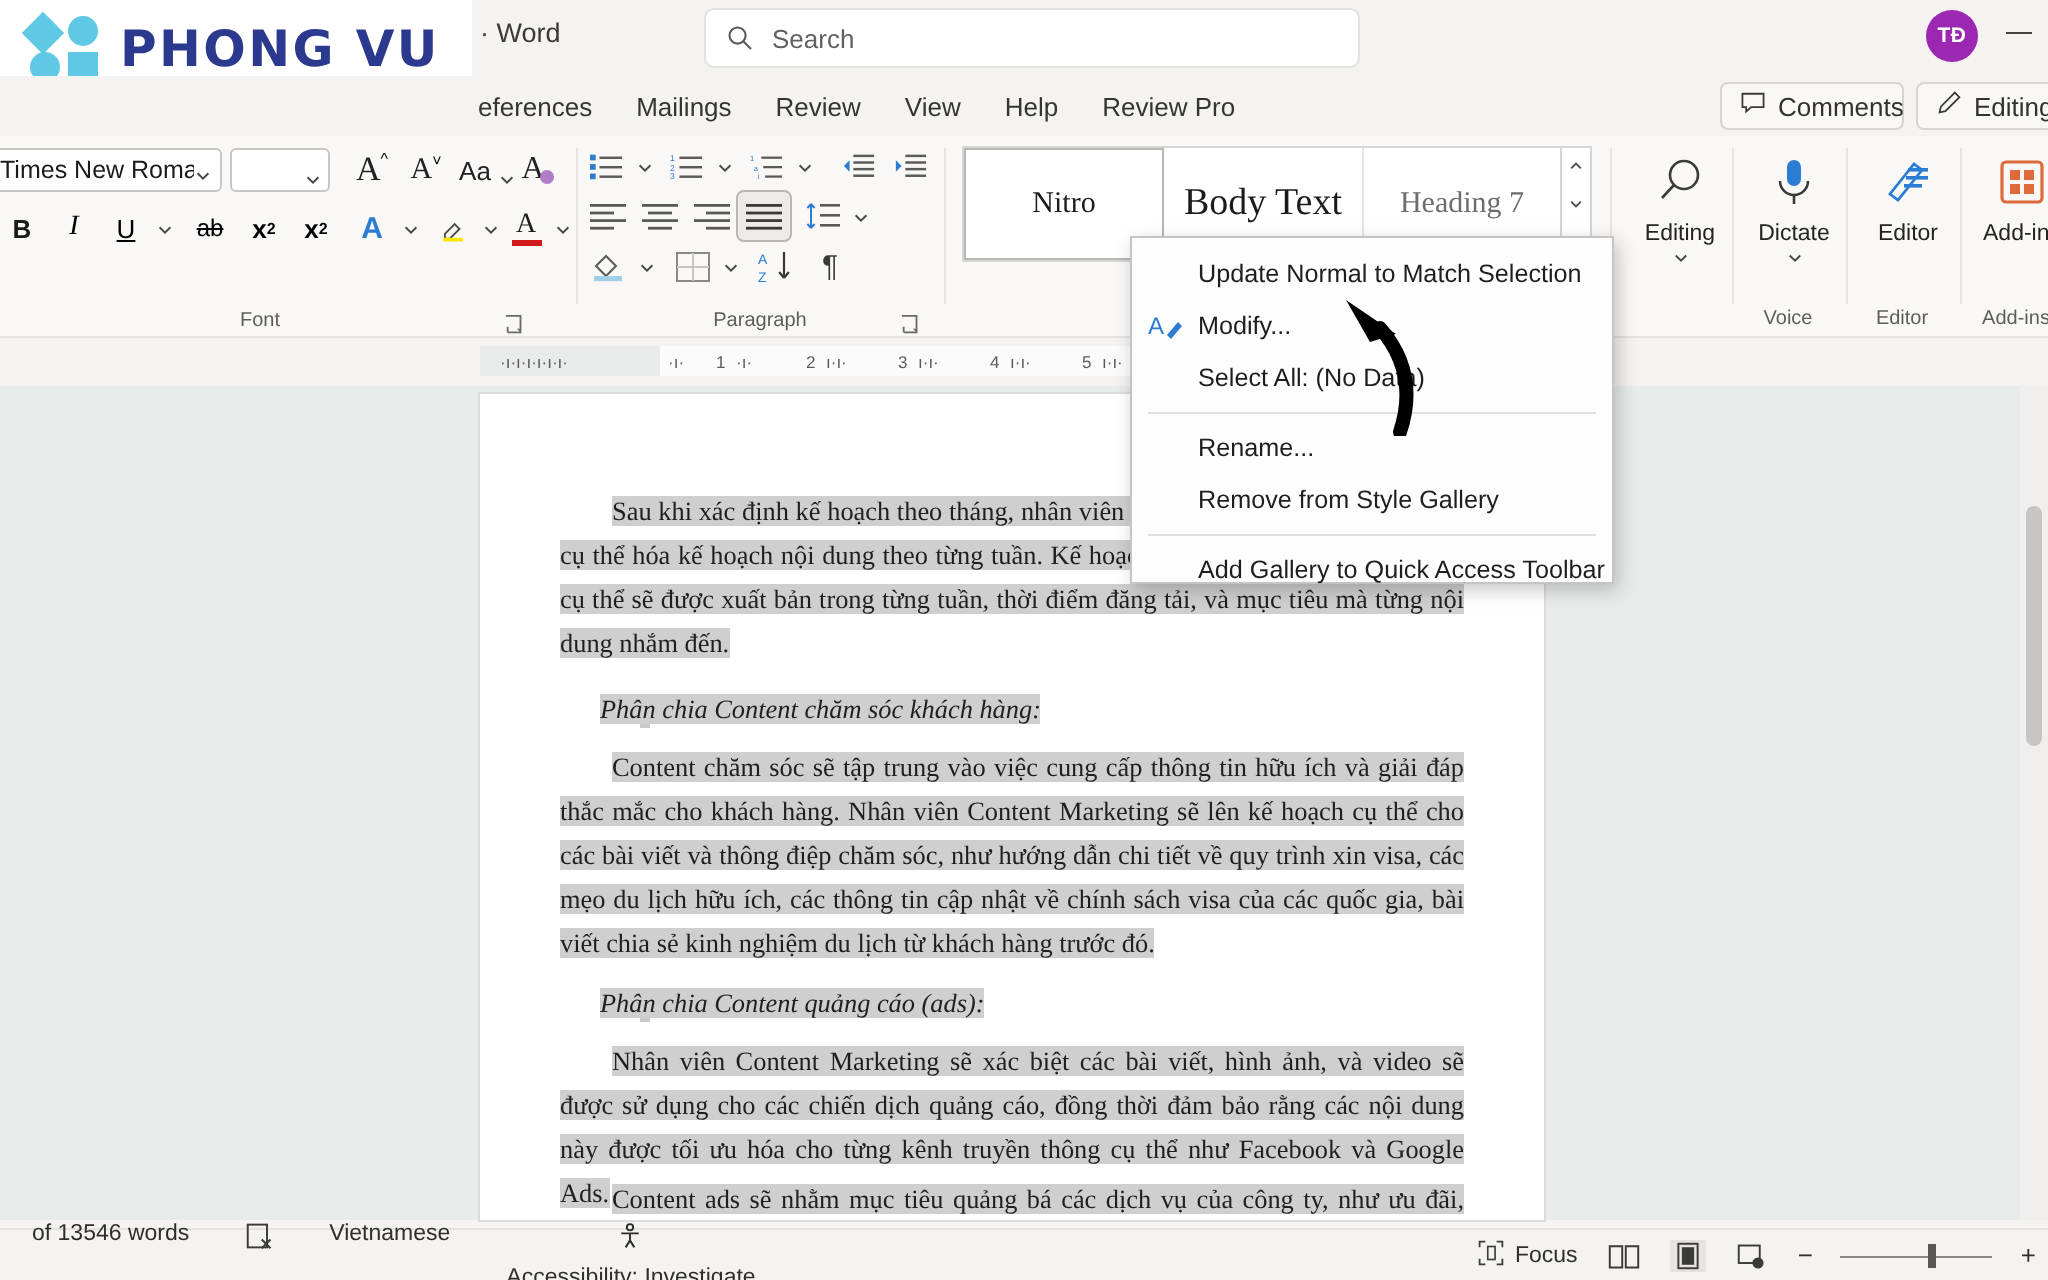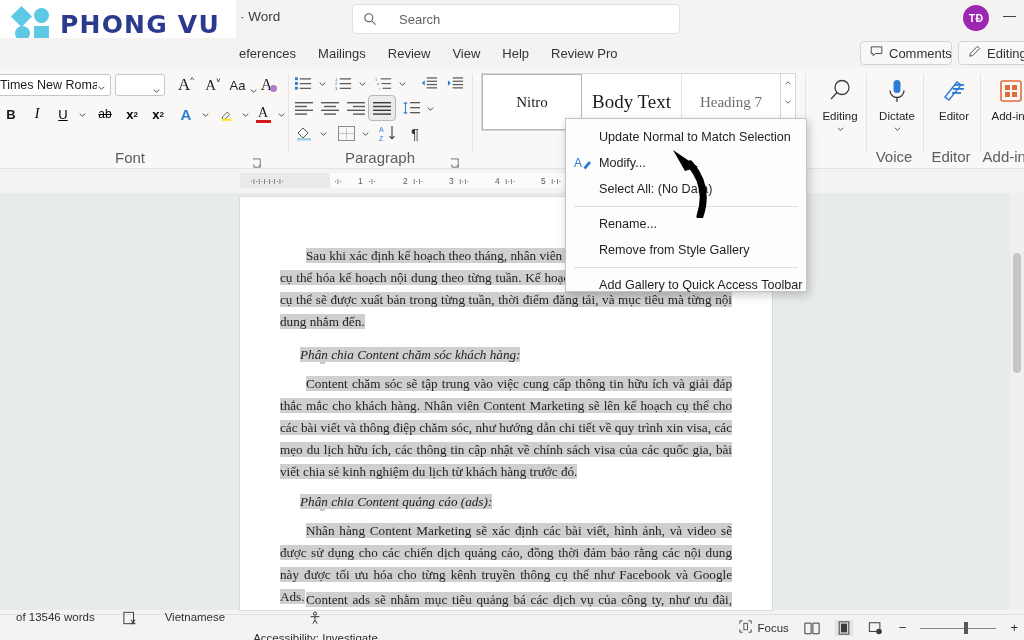--- a/index.html
+++ b/index.html
@@ -30,21 +30,21 @@
     font-family:"DejaVu Sans", sans-serif; font-weight:bold; font-size:25px;
     color:#2b3a8f; letter-spacing:1.2px; margin-left:6px;
   }
   .title-doc {
     position:absolute; left:240px; top:9px;
     font-size:13.5px; color:#3b3a39; white-space:nowrap;
   }
   .searchbox {
     position:absolute; left:352px; top:4px; width:328px; height:30px;
     background:#ffffff; border:1px solid #e3e1df; border-radius:5px;
-    display:flex; align-items:center; padding-left:10px; gap:22px;
+    display:flex; align-items:center; padding-left:10px; gap:9px;
   }
   .searchbox .sicon { width:14px; height:14px; flex:none; }
   .searchbox .sph { font-size:13px; color:#616161; }
   .avatar {
     position:absolute; left:963px; top:5px; width:26px; height:26px; border-radius:50%;
     background:#9c27b0; color:#fff; font-size:10.5px; font-weight:bold;
     display:flex; align-items:center; justify-content:center; letter-spacing:.3px;
   }
   .winmin {
     position:absolute; left:1003px; top:16px; width:13px; height:1px; background:#444;
@@ -61,21 +61,21 @@
   }
   #btn-comments { left:860px; width:92px; }
   #btn-editing  { left:958px; width:84px; }
 
   
   .ribbon {
     position:absolute; left:0; top:68px; width:1024px; height:101px;
     background:#f9f8f7; border-bottom:1px solid #e4e2e0;
   }
   .grp-label {
-    position:absolute; bottom:3px; font-size:15px; color:#5e5d5b; text-align:center;
+    position:absolute; bottom:3px; font-size:10px; color:#5e5d5b; text-align:center;
   }
   .grp-sep { position:absolute; top:6px; width:1px; height:78px; background:#e6e4e2; }
   .dlglauncher { position:absolute; bottom:3px; width:11px; height:11px; }
 
   
   .fontname {
     position:absolute; left:-6px; top:6px; width:117px; height:22px;
     border:1px solid #c9c7c5; border-radius:3px; background:#fff;
     display:flex; align-items:center; padding:0 4px 0 5px; font-size:12.5px; color:#1b1b1a;
     overflow:hidden; white-space:nowrap;
@@ -645,21 +645,21 @@
         <div class="para" style="left:40px; top:176px; width:452px; text-indent:26px;">
           <span class="hl">Content chăm sóc sẽ tập trung vào việc cung cấp thông tin hữu ích và giải đáp thắc mắc cho khách hàng. Nhân viên Content Marketing sẽ lên kế hoạch cụ thể cho các bài viết và thông điệp chăm sóc, như hướng dẫn chi tiết về quy trình xin visa, các mẹo du lịch hữu ích, các thông tin cập nhật về chính sách visa của các quốc gia, bài viết chia sẻ kinh nghiệm du lịch từ khách hàng trước đó.</span>
         </div>
 
         <div class="chgbar" style="top:297px;"></div>
         <div class="para ital" style="left:40px; top:294px; width:452px; text-indent:20px;">
           <span class="hl">Phân chia Content quảng cáo (ads):</span>
         </div>
 
         <div class="para" style="left:40px; top:323px; width:452px; text-indent:26px;">
-          <span class="hl">Nhân hàng Content Marketing sẽ xác định các bài viết, hình ảnh, và video sẽ được sử dụng cho các chiến dịch quảng cáo, đồng thời đảm bảo rằng các nội dung này được tối ưu hóa cho từng kênh truyền thông cụ thể như Facebook và Google Ads.</span>
+          <span class="hl">Nhân viên Content Marketing sẽ xác biệt các bài viết, hình ảnh, và video sẽ được sử dụng cho các chiến dịch quảng cáo, đồng thời đảm bảo rằng các nội dung này được tối ưu hóa cho từng kênh truyền thông cụ thể như Facebook và Google Ads.</span>
         </div>
 
         <div class="para" style="left:40px; top:392px; width:452px; text-indent:26px;">
           <span class="hl">Content ads sẽ nhằm mục tiêu quảng bá các dịch vụ của công ty, như ưu đãi, khuyến mãi đặc biệt cho các tour du lịch hoặc các gói dịch vụ visa trọn gói.</span>
         </div>
 
       </div>
     </div>
   </div>
 

